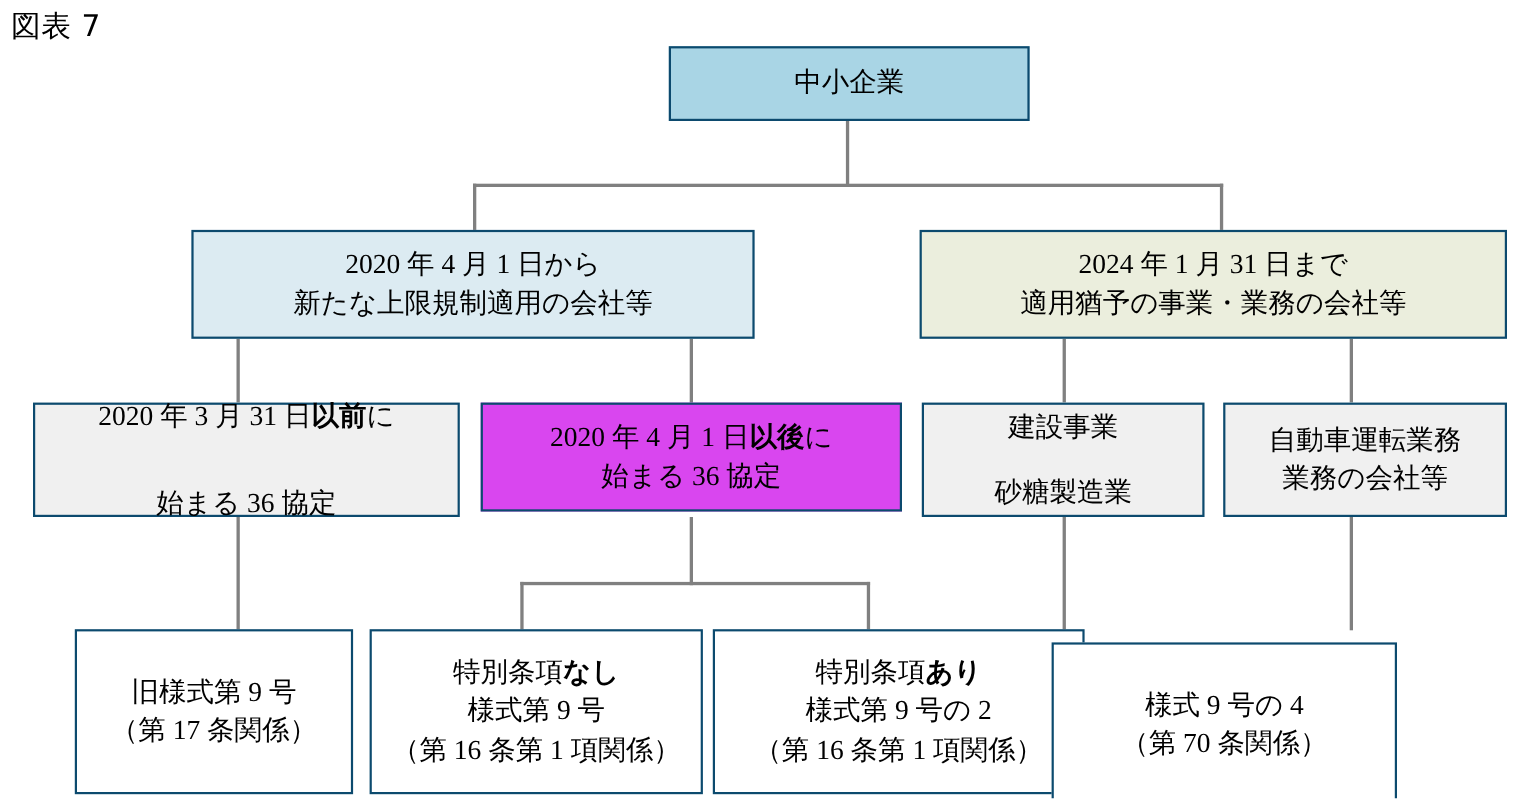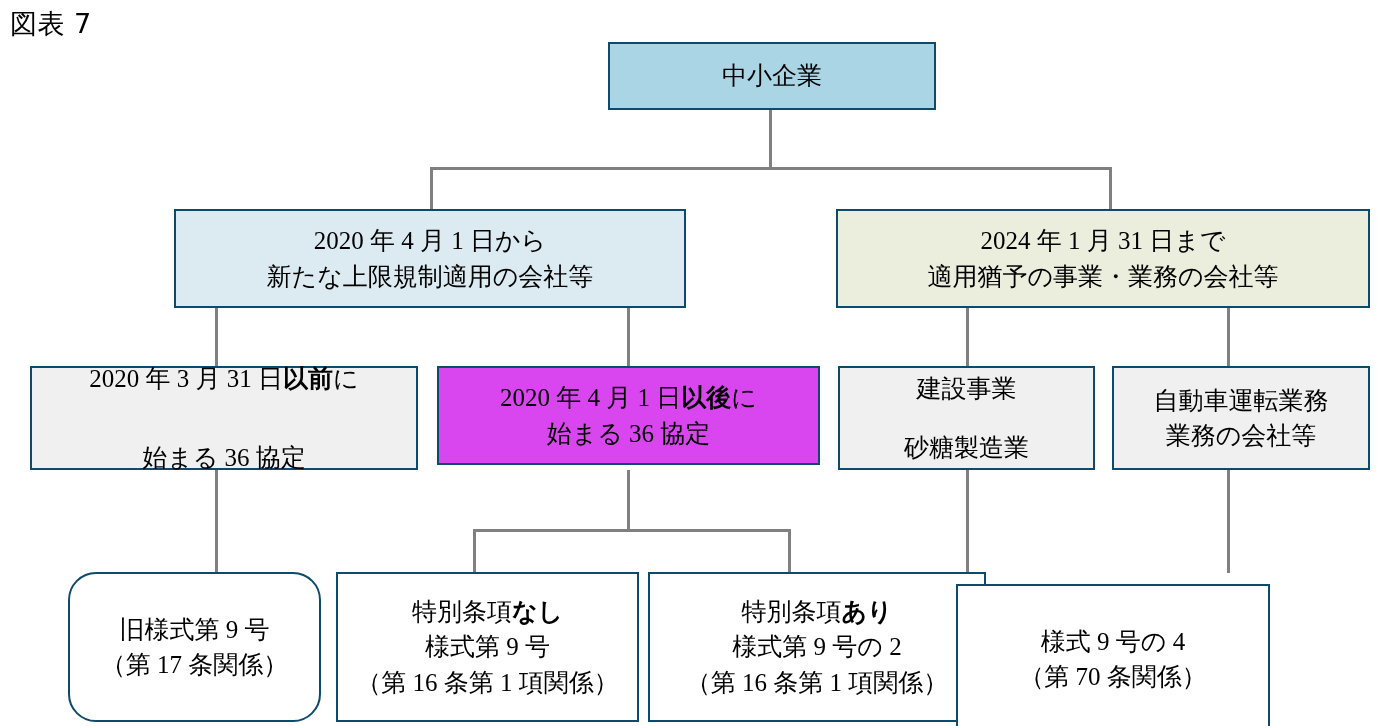--- a/index.html
+++ b/index.html
@@ -110,21 +110,21 @@
   <div class="node" style="left:838px; top:366px; width:257px; height:104px; background:#f0f0f0;gap:24px;">
     <span class="line">建設事業</span>
     <span class="line">砂糖製造業</span>
   </div>
 
   <div class="node" style="left:1112px; top:366px; width:258px; height:104px; background:#f0f0f0;">
     <span class="line">自動車運転業務</span>
     <span class="line">業務の会社等</span>
   </div>
 
-  <div class="node" style="left:68px; top:572px; width:253px; height:150px; background:#ffffff;border-radius:28px;">
+  <div class="node" style="left:68px; top:572px; width:253px; height:150px; background:#ffffff;">
     <span class="line">旧様式第 9 号</span>
     <span class="line">（第 17 条関係）</span>
   </div>
 
   <div class="node" style="left:336px; top:572px; width:303px; height:150px; background:#ffffff;">
     <span class="line"><span>特別条項</span><span class="b">なし</span></span>
     <span class="line">様式第 9 号</span>
     <span class="line">（第 16 条第 1 項関係）</span>
   </div>
 

